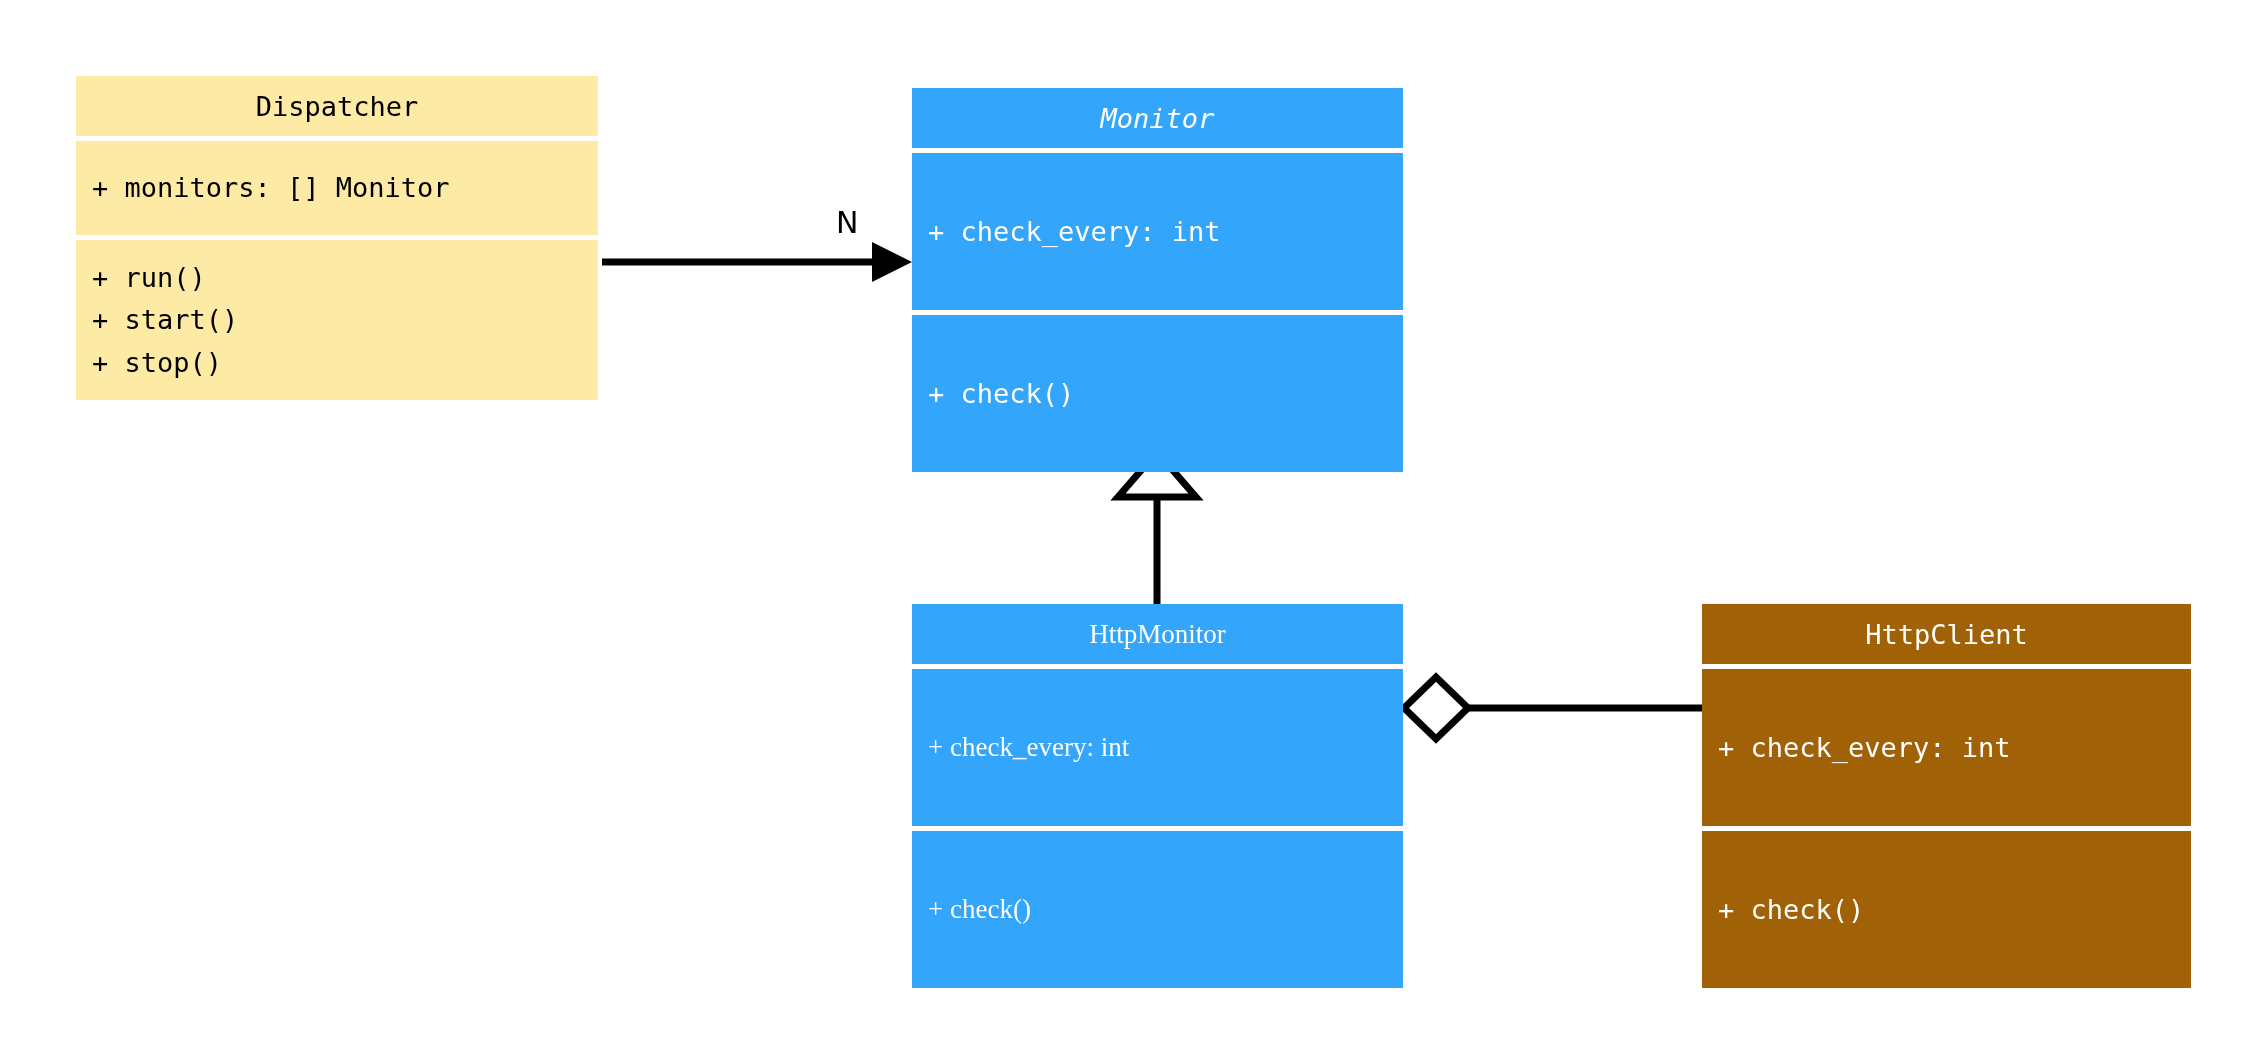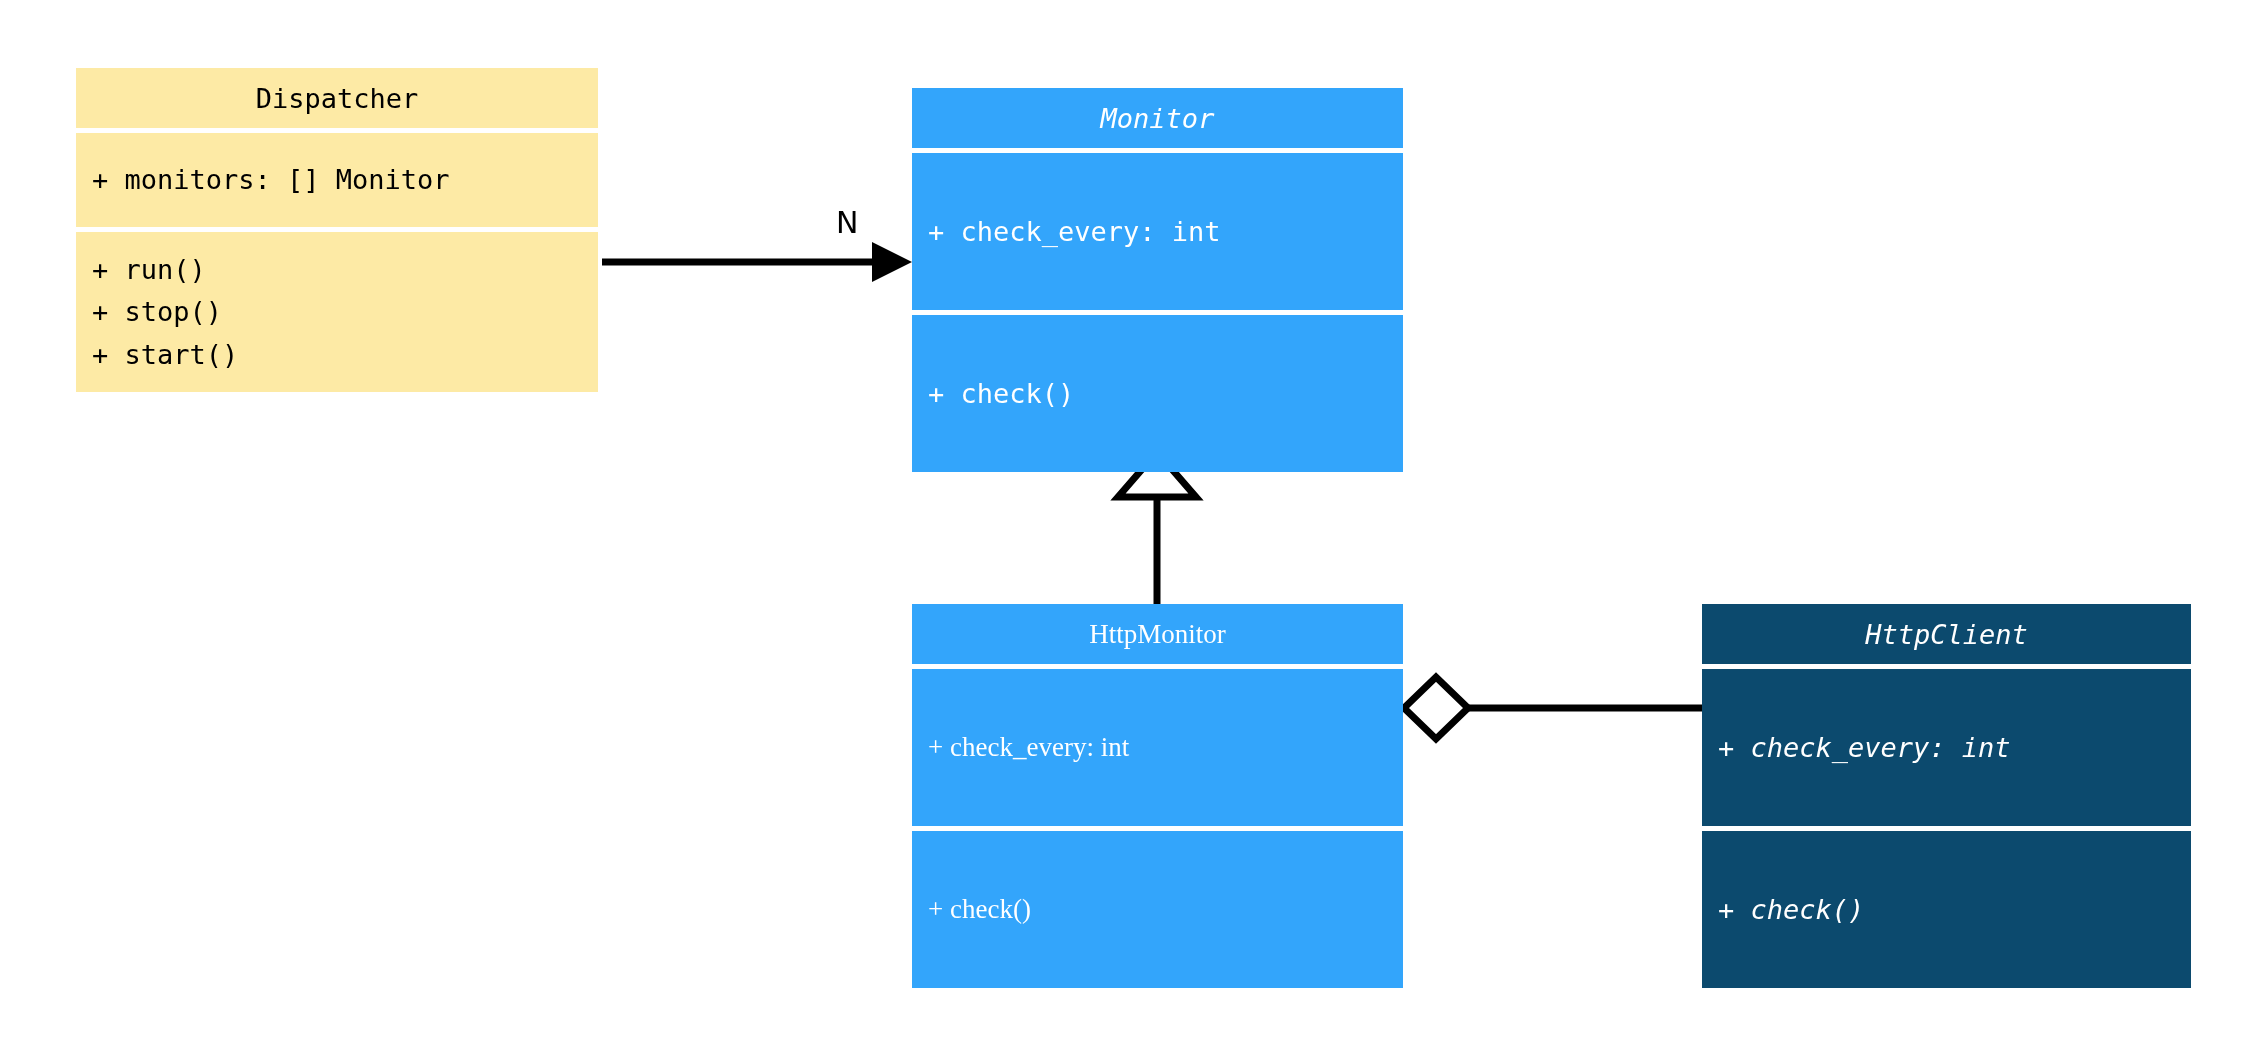--- a/index.html
+++ b/index.html
@@ -52,23 +52,22 @@
     background: #fdeaa5;
     color: #000000;
   }
   .theme-blue .uml-header,
   .theme-blue .uml-compartment {
     background: #33a5fb;
     color: #ffffff;
   }
   .theme-green .uml-header,
   .theme-green .uml-compartment {
-    background: #0c4a6e;
+    background: #a16207;
     color: #ffffff;
-    font-style: italic;
   }
   .abstract-title {
     font-style: italic;
     margin-top: 12px;
   }
 
   
   .edge-layer {
     position: absolute;
     left: 0;
@@ -106,29 +105,29 @@
 
     
     <g>
       <line x1="1452" y1="708" x2="1702" y2="708" stroke="#000000" stroke-width="7"></line>
       <polygon points="1404,708 1436,677 1468,708 1436,739" fill="#ffffff" stroke="#000000" stroke-width="7" stroke-linejoin="miter"></polygon>
     </g>
   </svg>
 
   <div class="edge-label" style="left:836px; top:208px;">N</div>
 
-  <div class="uml-class theme-yellow" style="left:76px; top:68px; width:522px;">
+  <div class="uml-class theme-yellow" style="left:76px; top:76px; width:522px;">
     <div class="uml-header">Dispatcher</div>
     <div class="uml-compartment" style="height:94px;">
       <div class="row">+ monitors: [] Monitor</div>
     </div>
     <div class="uml-compartment" style="height:160px;gap:7px;">
       <div class="row">+ run()</div>
+      <div class="row">+ start()</div>
       <div class="row">+ stop()</div>
-      <div class="row">+ start()</div>
     </div>
   </div>
 
   <div class="uml-class theme-blue" style="left:912px; top:76px; width:491px;">
     <div class="uml-header abstract-title">Monitor</div>
     <div class="uml-compartment" style="height:157px;">
       <div class="row">+ check_every: int</div>
     </div>
     <div class="uml-compartment" style="height:157px;">
       <div class="row">+ check()</div>

